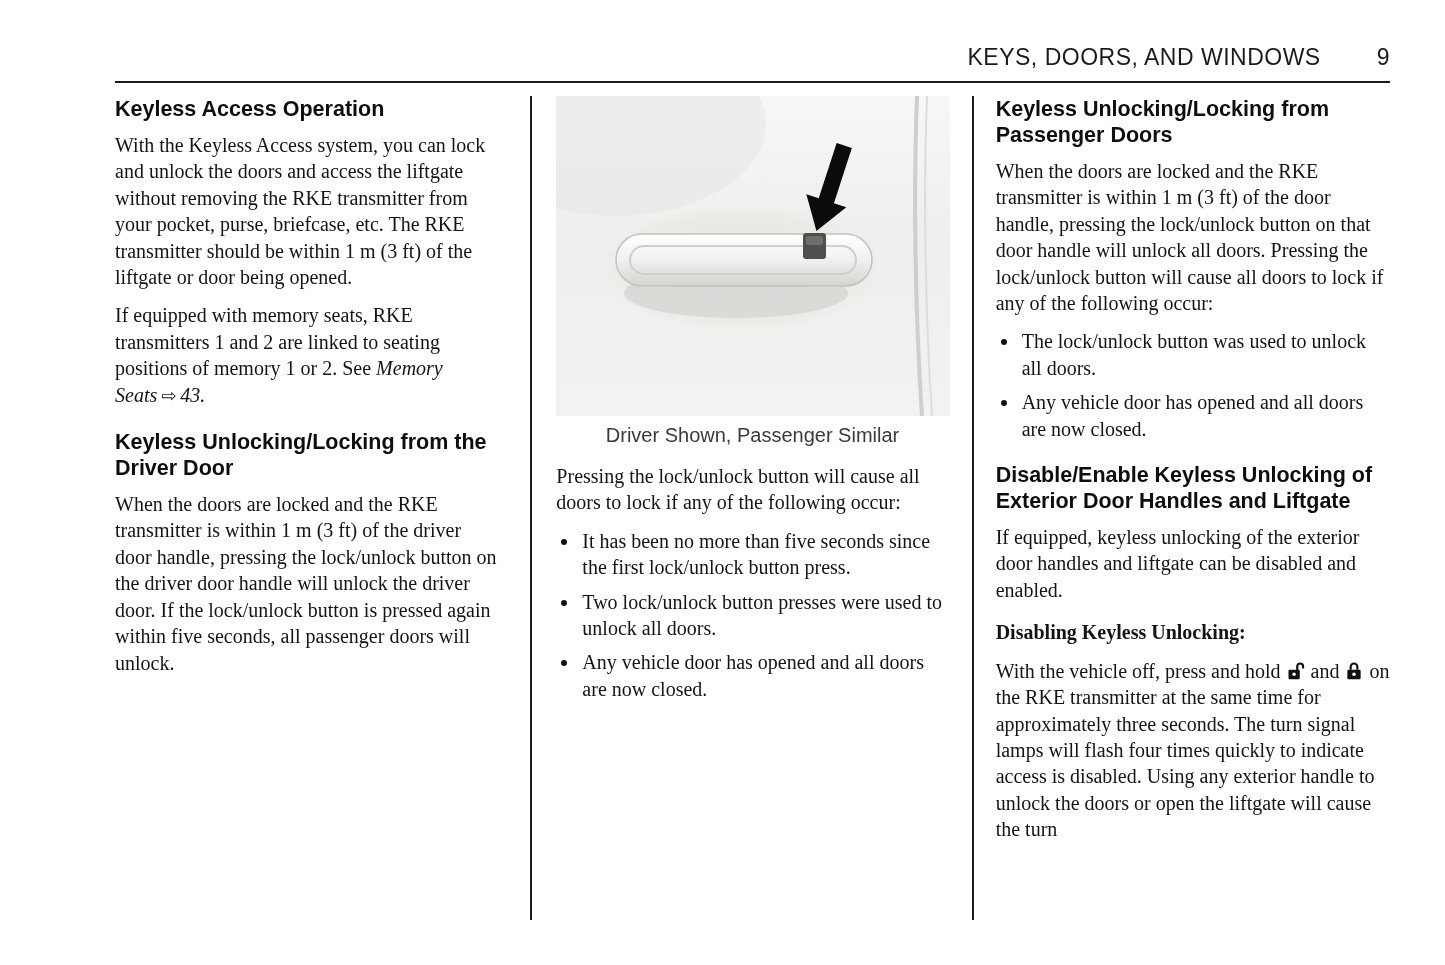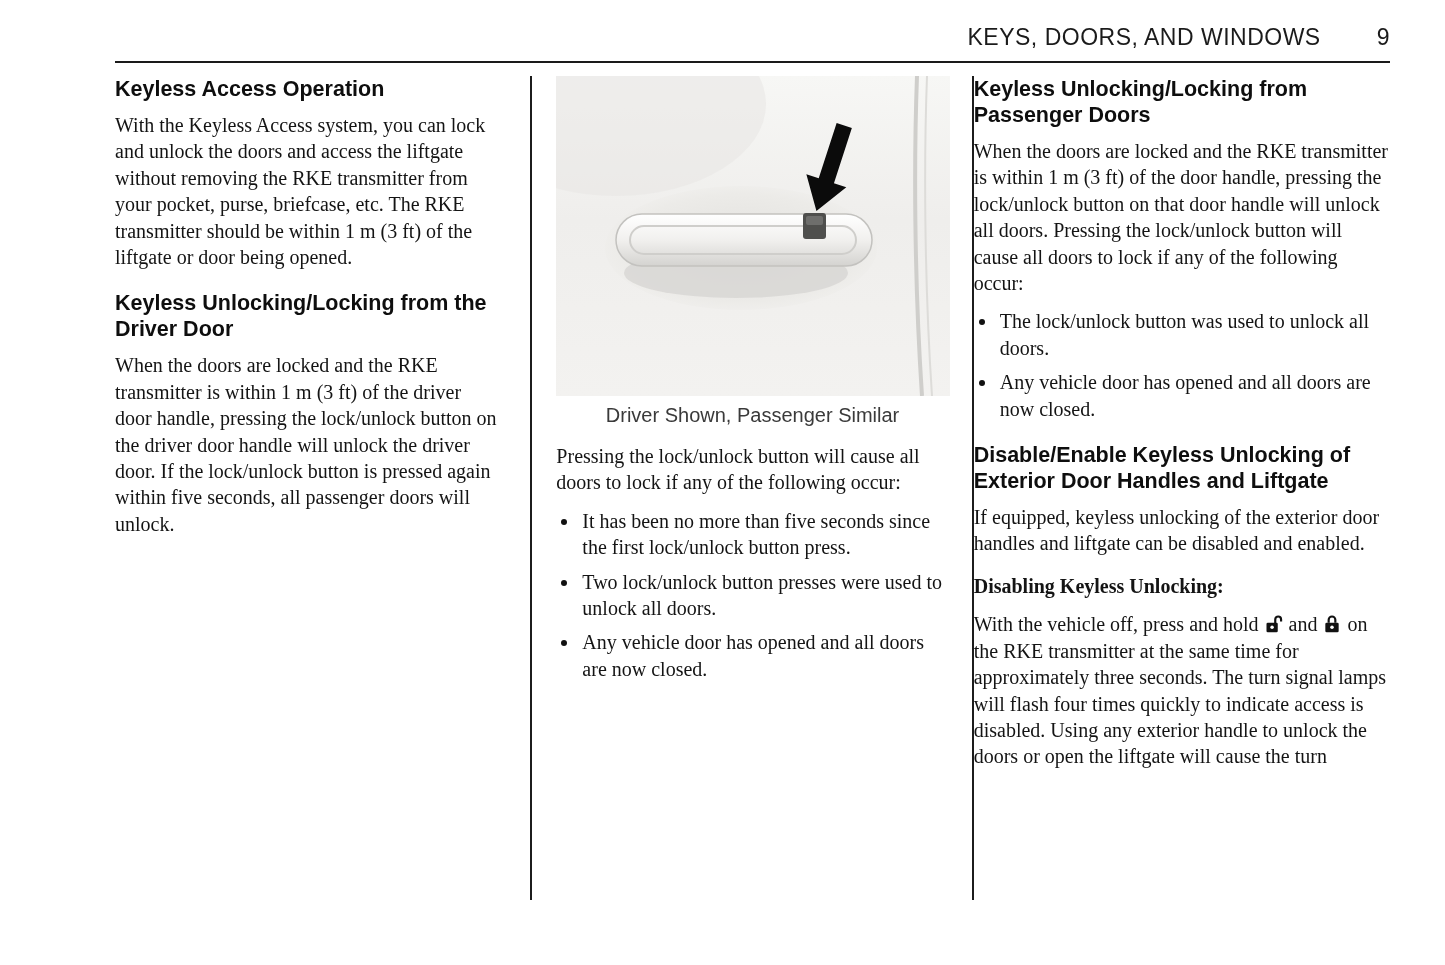--- a/index.html
+++ b/index.html
@@ -9,21 +9,21 @@
     width: 1445px;
     height: 965px;
     background: #ffffff;
     font-family: "Liberation Serif", serif;
     color: #141414;
     overflow: hidden;
   }
   
   .header {
     margin: 0 55px 0 115px;
-    padding-top: 24px;
+    padding-top: 44px;
     padding-bottom: 10px;
     border-bottom: 2px solid #1a1a1a;
     display: flex;
     justify-content: flex-end;
     align-items: baseline;
     gap: 56px;
     font-family: "Liberation Sans", sans-serif;
     font-size: 23px;
     letter-spacing: 0.5px;
     color: #1b1b1b;
@@ -31,21 +31,21 @@
   
   .content {
     display: flex;
     margin: 13px 55px 0 115px;
     height: 824px;
     overflow: hidden;
   }
   .col { overflow: hidden; }
   .col-1 { width: 418px; padding-right: 28px; border-right: 2px solid #1c1c1c; }
   .col-2 { width: 442px; padding: 0 23px 0 24px; border-right: 2px solid #1c1c1c; }
-  .col-3 { width: 417px; }
+  .col-3 { width: 417px; padding-left: 22px; }
 
   p { margin: 0 0 12px; font-size: 20px; line-height: 26.4px; }
   .heading {
     font-family: "Liberation Sans", sans-serif;
     font-weight: 700;
     font-size: 21.5px;
     line-height: 26px;
     margin: 0 0 10px;
     color: #0e0e0e;
   }
@@ -91,20 +91,21 @@
   </header>
 
   <main class="content">
 
     <section class="col col-1">
       <h2 class="heading">Keyless Access Operation</h2>
 
       <p>With the Keyless Access system, you can lock and unlock the doors and access the liftgate without removing the RKE transmitter from your pocket, purse, briefcase, etc. The RKE transmitter should be within 1 m (3 ft) of the liftgate or door being opened.</p>
 
 
+      <p><span>If equipped with memory seats, RKE transmitters 1 and 2 are linked to seating positions of memory 1 or 2. See </span><span class="ref">Memory Seats</span><span class="arrow">⇨</span><span class="ref">43.</span></p>
 
       <h2 class="heading spaced">Keyless Unlocking/Locking from the Driver Door</h2>
 
       <p>When the doors are locked and the RKE transmitter is within 1 m (3 ft) of the driver door handle, pressing the lock/unlock button on the driver door handle will unlock the driver door. If the lock/unlock button is pressed again within five seconds, all passenger doors will unlock.</p>
     </section>
 
     <section class="col col-2">
 
       <figure>
         <div class="photo">

